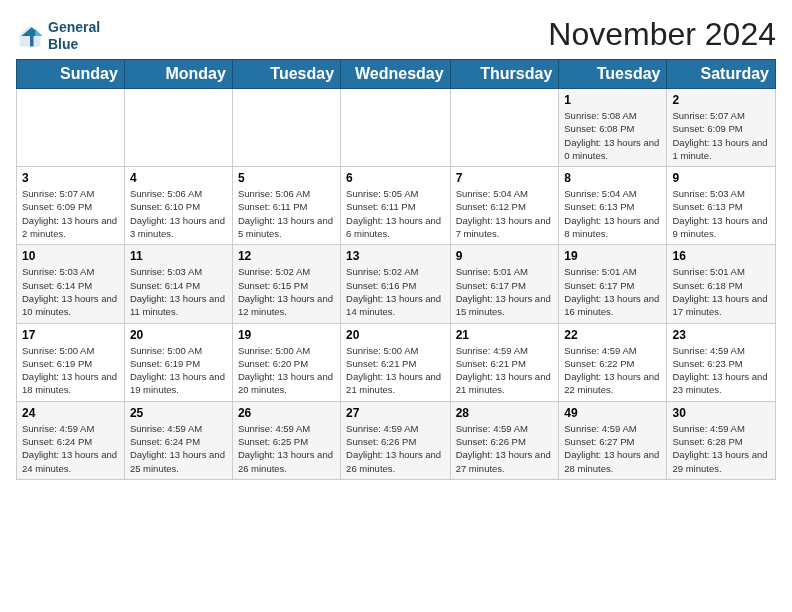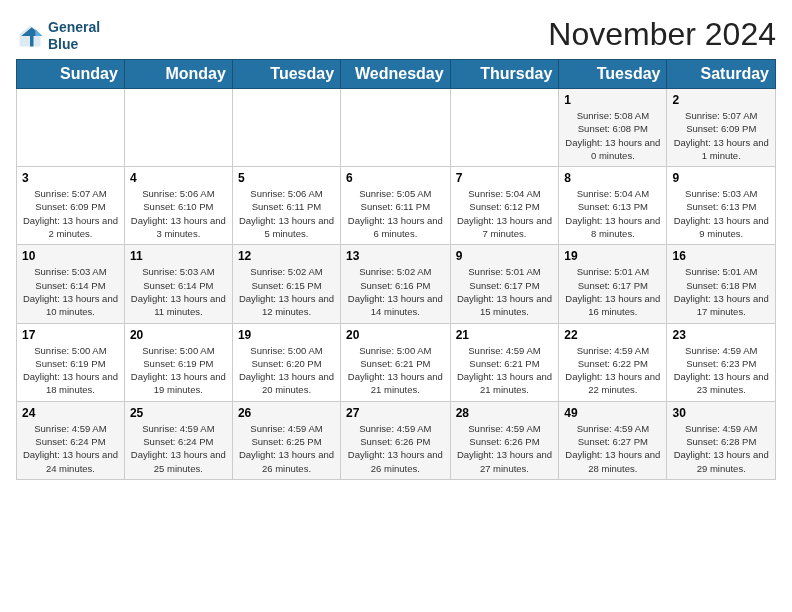--- a/index.html
+++ b/index.html
@@ -72,21 +72,20 @@
     .day-num {
       font-size: 12px;
       font-weight: bold;
       display: block;
       margin-bottom: 2px;
     }
     .day-info {
       font-size: 9.5px;
       color: #333;
       line-height: 1.4;
-      text-align: center;
     }
     .empty-cell {
       background: #fff !important;
     }
   </style>
 </head>
 <body>
 
 <div class="header-area">
   <div class="logo">

